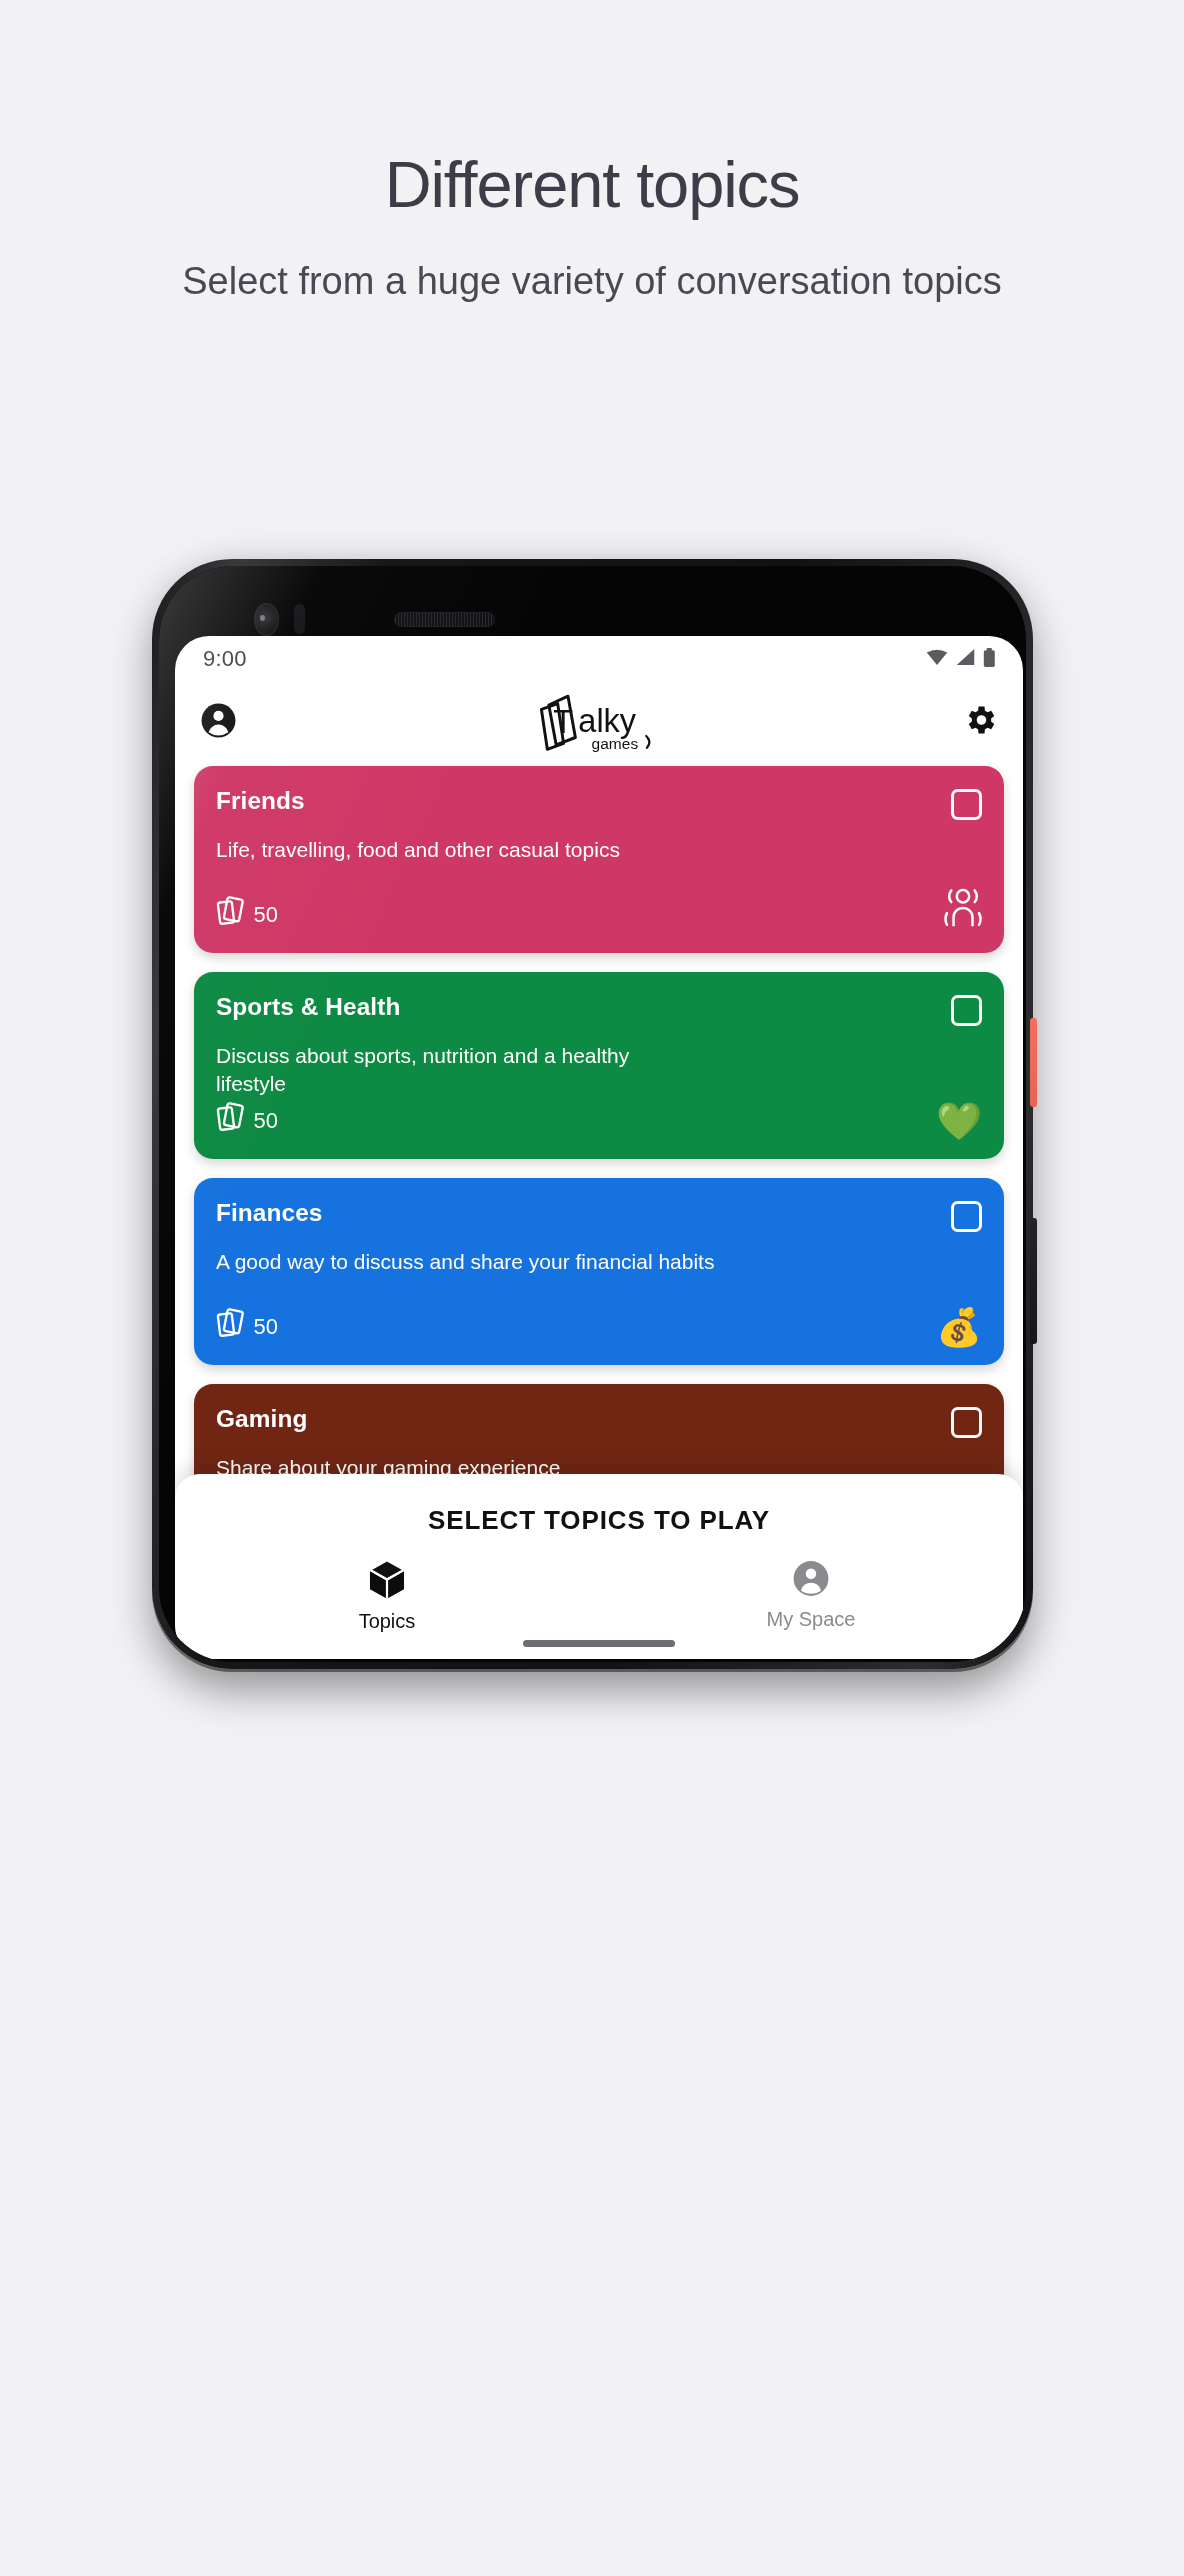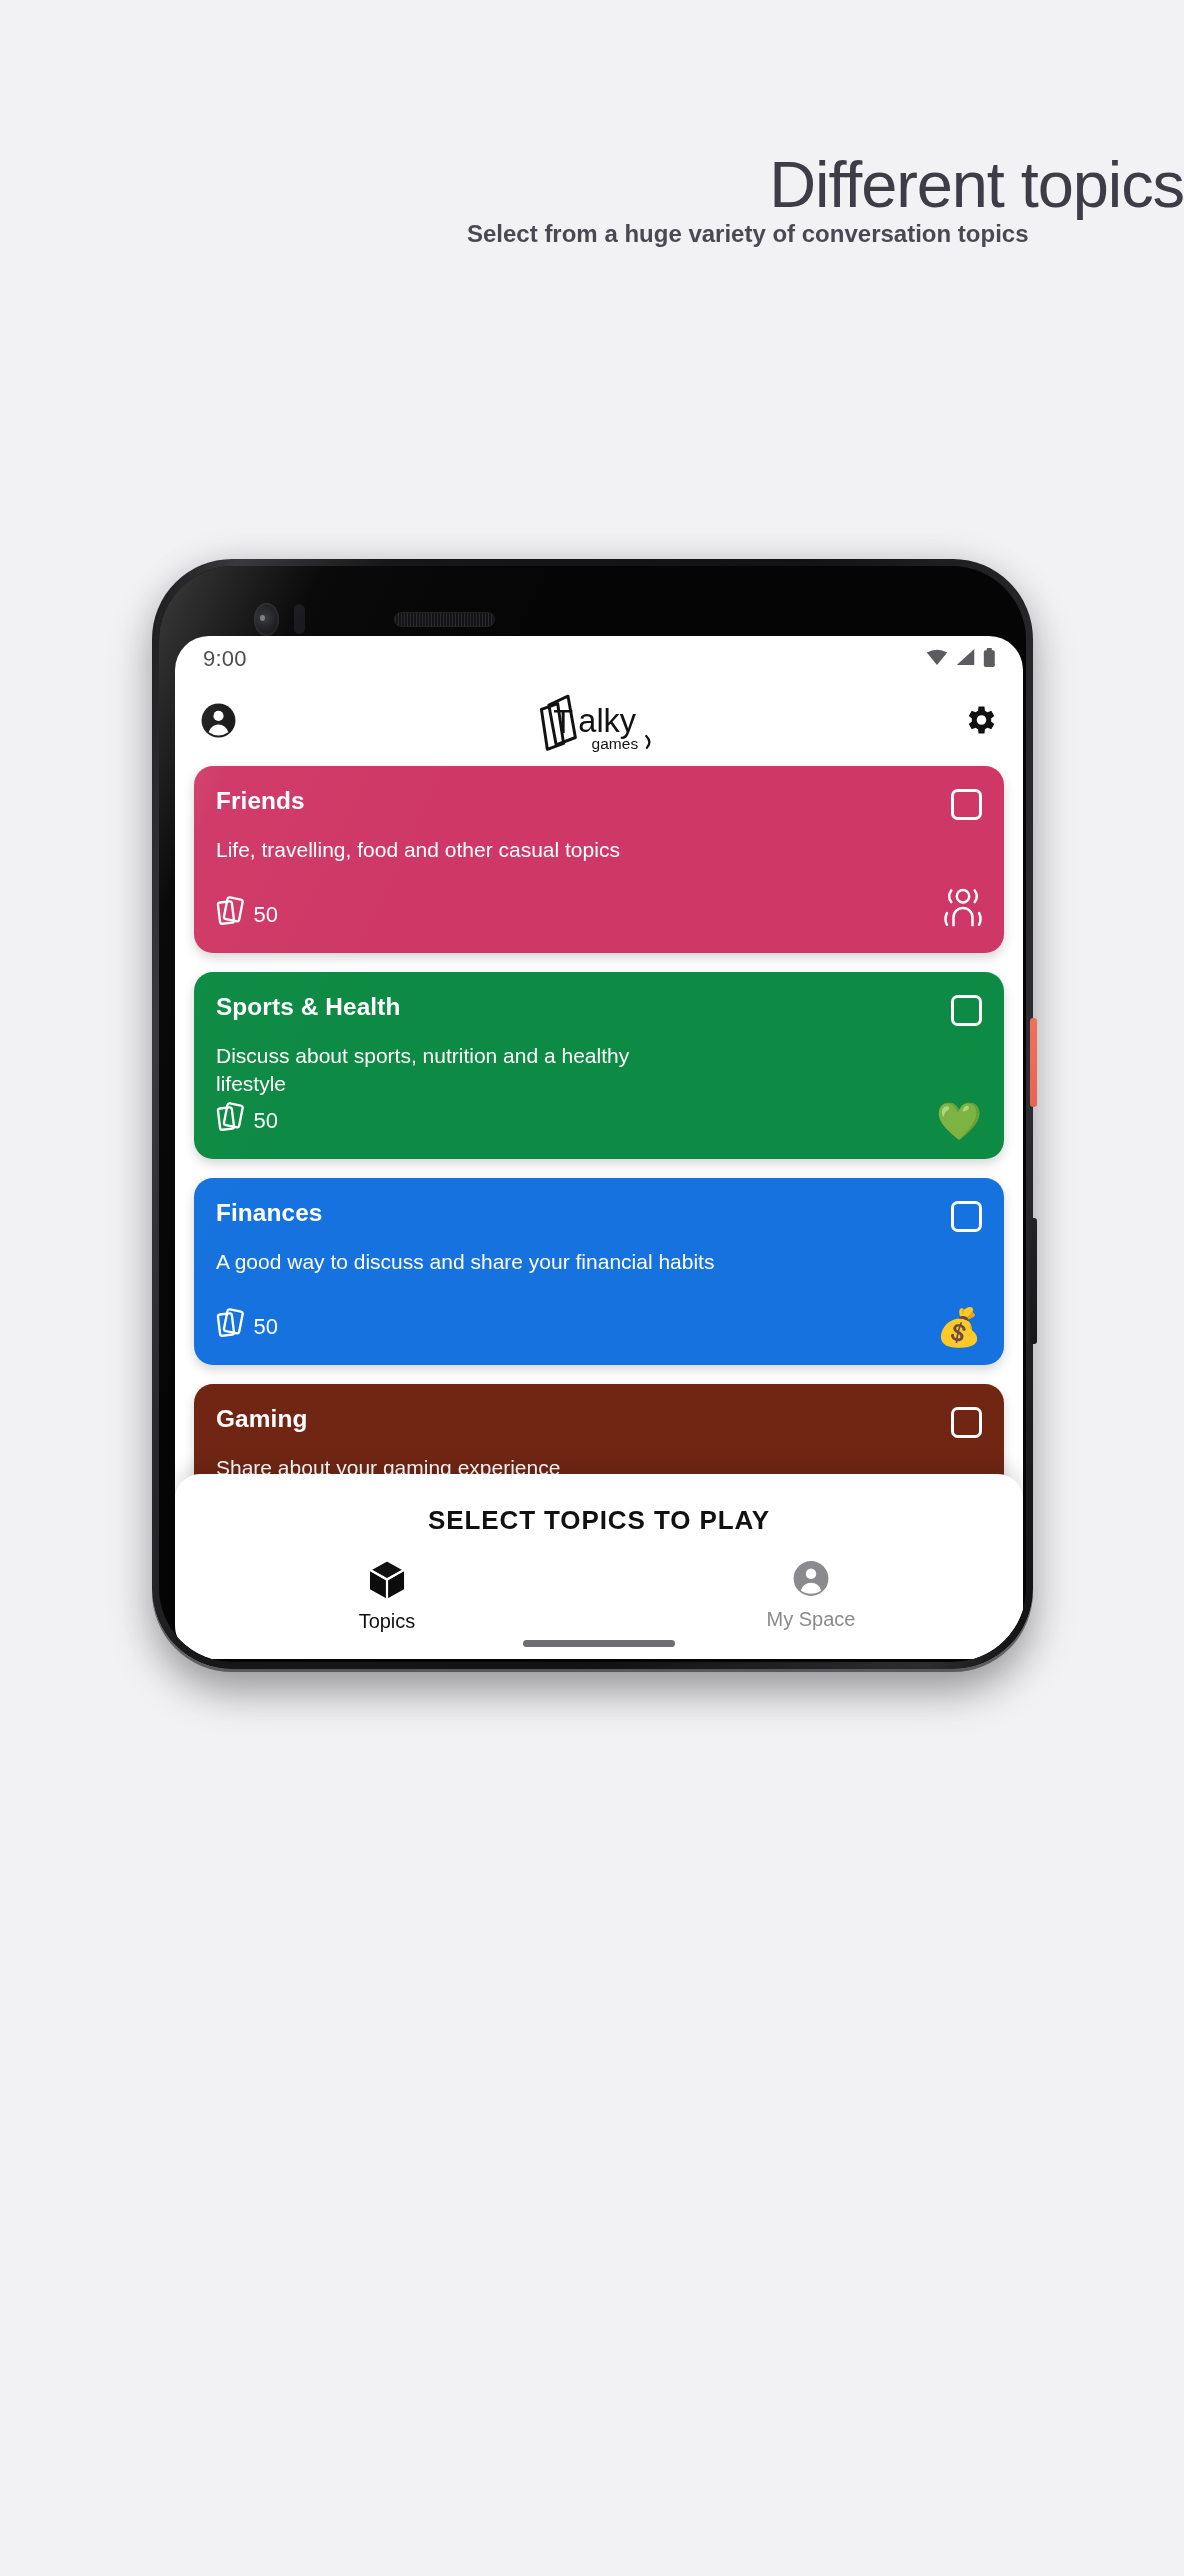--- a/index.html
+++ b/index.html
@@ -5,34 +5,35 @@
   * { box-sizing: border-box; margin: 0; padding: 0; }
   html, body {
     width: 1184px; height: 2576px;
     background: #f2f1f4;
     font-family: "Liberation Sans", sans-serif;
     overflow: hidden;
   }
   .page { position: relative; width: 1184px; height: 2576px; background: #f2f1f4; }
 
   
-  .hero { position: absolute; left: 0; top: 0; width: 1184px; text-align: right; }
+  .hero { position: absolute; left: 0; top: 0; width: 1184px; text-align: center; }
   .hero-title {
     margin-top: 152px;
     font-size: 65px;
     line-height: 1.0;
     font-weight: 400;
     letter-spacing: -1.1px;
     color: #3e3d47;
   }
   .hero-sub {
-    font-size: 24px;
+    margin-top: 38px;
+    font-size: 38px;
     line-height: 1.42;
     color: #4a4953;
-    font-weight: 700;
+    font-weight: 400;
     width: 873px;
     margin-left: auto; margin-right: auto;
   }
 
   
   .phone-shadow {
     position: absolute;
     left: 159px; top: 563px;
     width: 866px; height: 1125px;
     border-radius: 81px;

